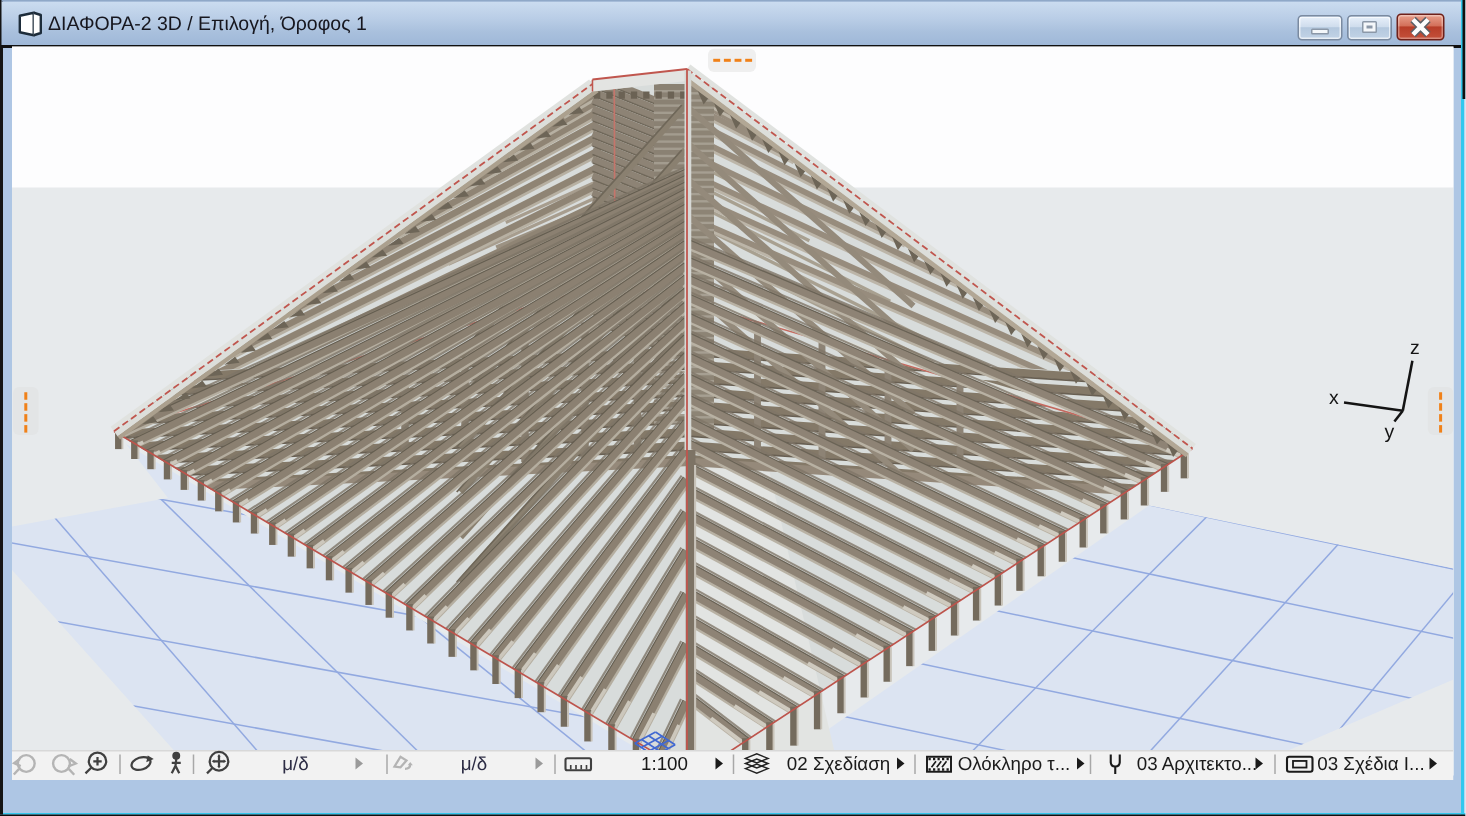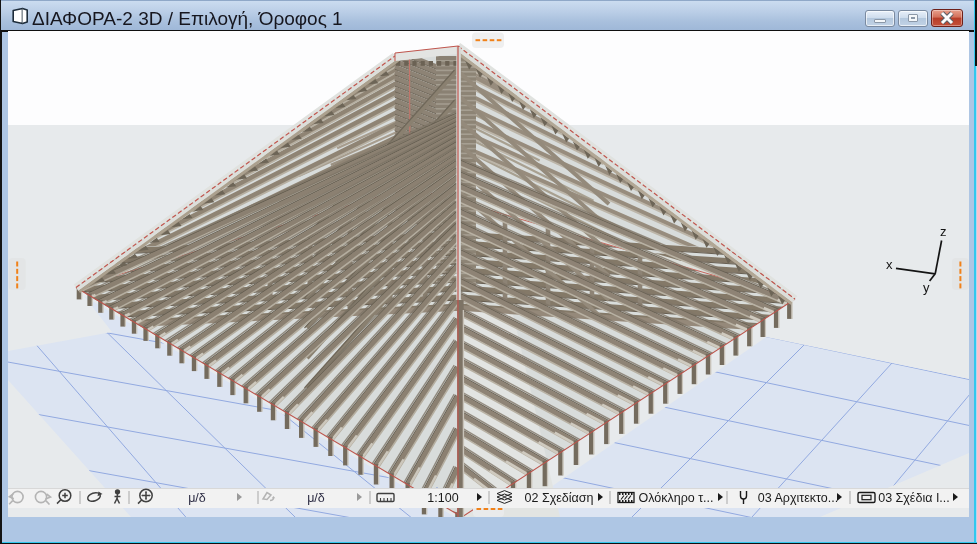--- a/index.html
+++ b/index.html
@@ -16,21 +16,21 @@
 
   <div style="position:absolute;left:0;top:0;width:1.6px;height:543px;background:#141414;"></div>
 
   <div style="position:absolute;left:1px;top:0;width:973px;height:30px;
        background:linear-gradient(#cbdcf0 0%,#b9cde6 40%,#a9c0dd 70%,#9fb8d8 100%);
        border-top:1px solid #8fa8c8;">
     <div style="position:absolute;left:11px;top:6px;"><svg width="17" height="18" viewBox="0 0 17 18">
           <path d="M 1.2 3.5 L 10.5 1.5 L 10.5 16.5 L 1.2 14.5 Z" fill="#ffffff" stroke="#1d2c3a" stroke-width="1.6" stroke-linejoin="round"></path>
           <path d="M 10.5 1.5 L 15.2 3 L 15.2 15 L 10.5 16.5" fill="#ffffff" stroke="#1d2c3a" stroke-width="1.6" stroke-linejoin="round"></path>
         </svg></div>
-    <div style="position:absolute;left:31px;top:7px;font-size:19px;color:#16161e;">ΔΙΑΦΟΡΑ-2 3D / Επιλογή, Όροφος 1</div>
+    <div style="position:absolute;left:31px;top:7px;font-size:13px;color:#16161e;">ΔΙΑΦΟΡΑ-2 3D / Επιλογή, Όροφος 1</div>
 
 <div style="position:absolute;right:79px;top:9px;width:30px;height:17px;border:1px solid #7a8aa0;border-radius:3px;background:linear-gradient(#e8f0fa 0%,#cfdded 45%,#b4c8de 50%,#c2d3e6 100%);box-shadow:inset 0 0 0 1px rgba(255,255,255,.65);">
  <div style="position:absolute;left:8px;top:8px;width:12px;height:4px;background:#f4f7fa;border:1px solid #8b98a8;border-radius:1px;"></div>
       </div>
 <div style="position:absolute;right:46px;top:9px;width:30px;height:17px;border:1px solid #7a8aa0;border-radius:3px;background:linear-gradient(#e8f0fa 0%,#cfdded 45%,#b4c8de 50%,#c2d3e6 100%);box-shadow:inset 0 0 0 1px rgba(255,255,255,.65);">
  <div style="position:absolute;left:9px;top:3px;width:10px;height:8px;background:#f4f7fa;border:1px solid #8b98a8;border-radius:1px;"></div>
  <div style="position:absolute;left:12px;top:6px;width:4px;height:2px;background:#8b98a8;"></div>
       </div>
 <div style="position:absolute;right:11px;top:8px;width:32px;height:18px;border:1px solid #6e2019;border-radius:3px;background:linear-gradient(#e8a08c 0%,#d3705a 45%,#b73d28 50%,#c4503a 100%);box-shadow:inset 0 0 0 1px rgba(255,255,255,.35);">
  <svg width="30" height="16" viewBox="0 0 30 16">
@@ -887,21 +887,21 @@
 <line x1="935.2" y1="273.8" x2="929.6" y2="281"></line>
 </g>
 <g font-family="Liberation Sans, sans-serif" font-size="13" fill="#141414">
 <text x="886" y="269">x</text>
 <text x="940" y="236">z</text>
 <text x="923" y="292">y</text>
 </g>
       </svg>
   </div>
 
-  <div style="position:absolute;left:8px;top:488px;width:813px;height:20px;text-decoration:underline;"><svg width="961" height="20" viewBox="0 0 961 20" font-family="Liberation Sans, sans-serif">
+  <div style="position:absolute;left:8px;top:500px;width:813px;height:20px;text-decoration:underline;"><svg width="961" height="20" viewBox="0 0 961 20" font-family="Liberation Sans, sans-serif">
         <rect x="0" y="0" width="961" height="20" fill="#f2f2f2"></rect>
         <line x1="0" y1="0.5" x2="961" y2="0.5" stroke="#d8d8d8" stroke-width="1"></line>
         <line x1="72" y1="3" x2="72" y2="16" stroke="#a8a8a8" stroke-width="1"></line>
         <line x1="121" y1="3" x2="121" y2="16" stroke="#a8a8a8" stroke-width="1"></line>
         <line x1="250" y1="3" x2="250" y2="16" stroke="#a8a8a8" stroke-width="1"></line>
         <line x1="362" y1="3" x2="362" y2="16" stroke="#a8a8a8" stroke-width="1"></line>
         <line x1="481" y1="3" x2="481" y2="16" stroke="#a8a8a8" stroke-width="1"></line>
         <line x1="602" y1="3" x2="602" y2="16" stroke="#a8a8a8" stroke-width="1"></line>
         <line x1="719" y1="3" x2="719" y2="16" stroke="#a8a8a8" stroke-width="1"></line>
         <line x1="842" y1="3" x2="842" y2="16" stroke="#a8a8a8" stroke-width="1"></line>

